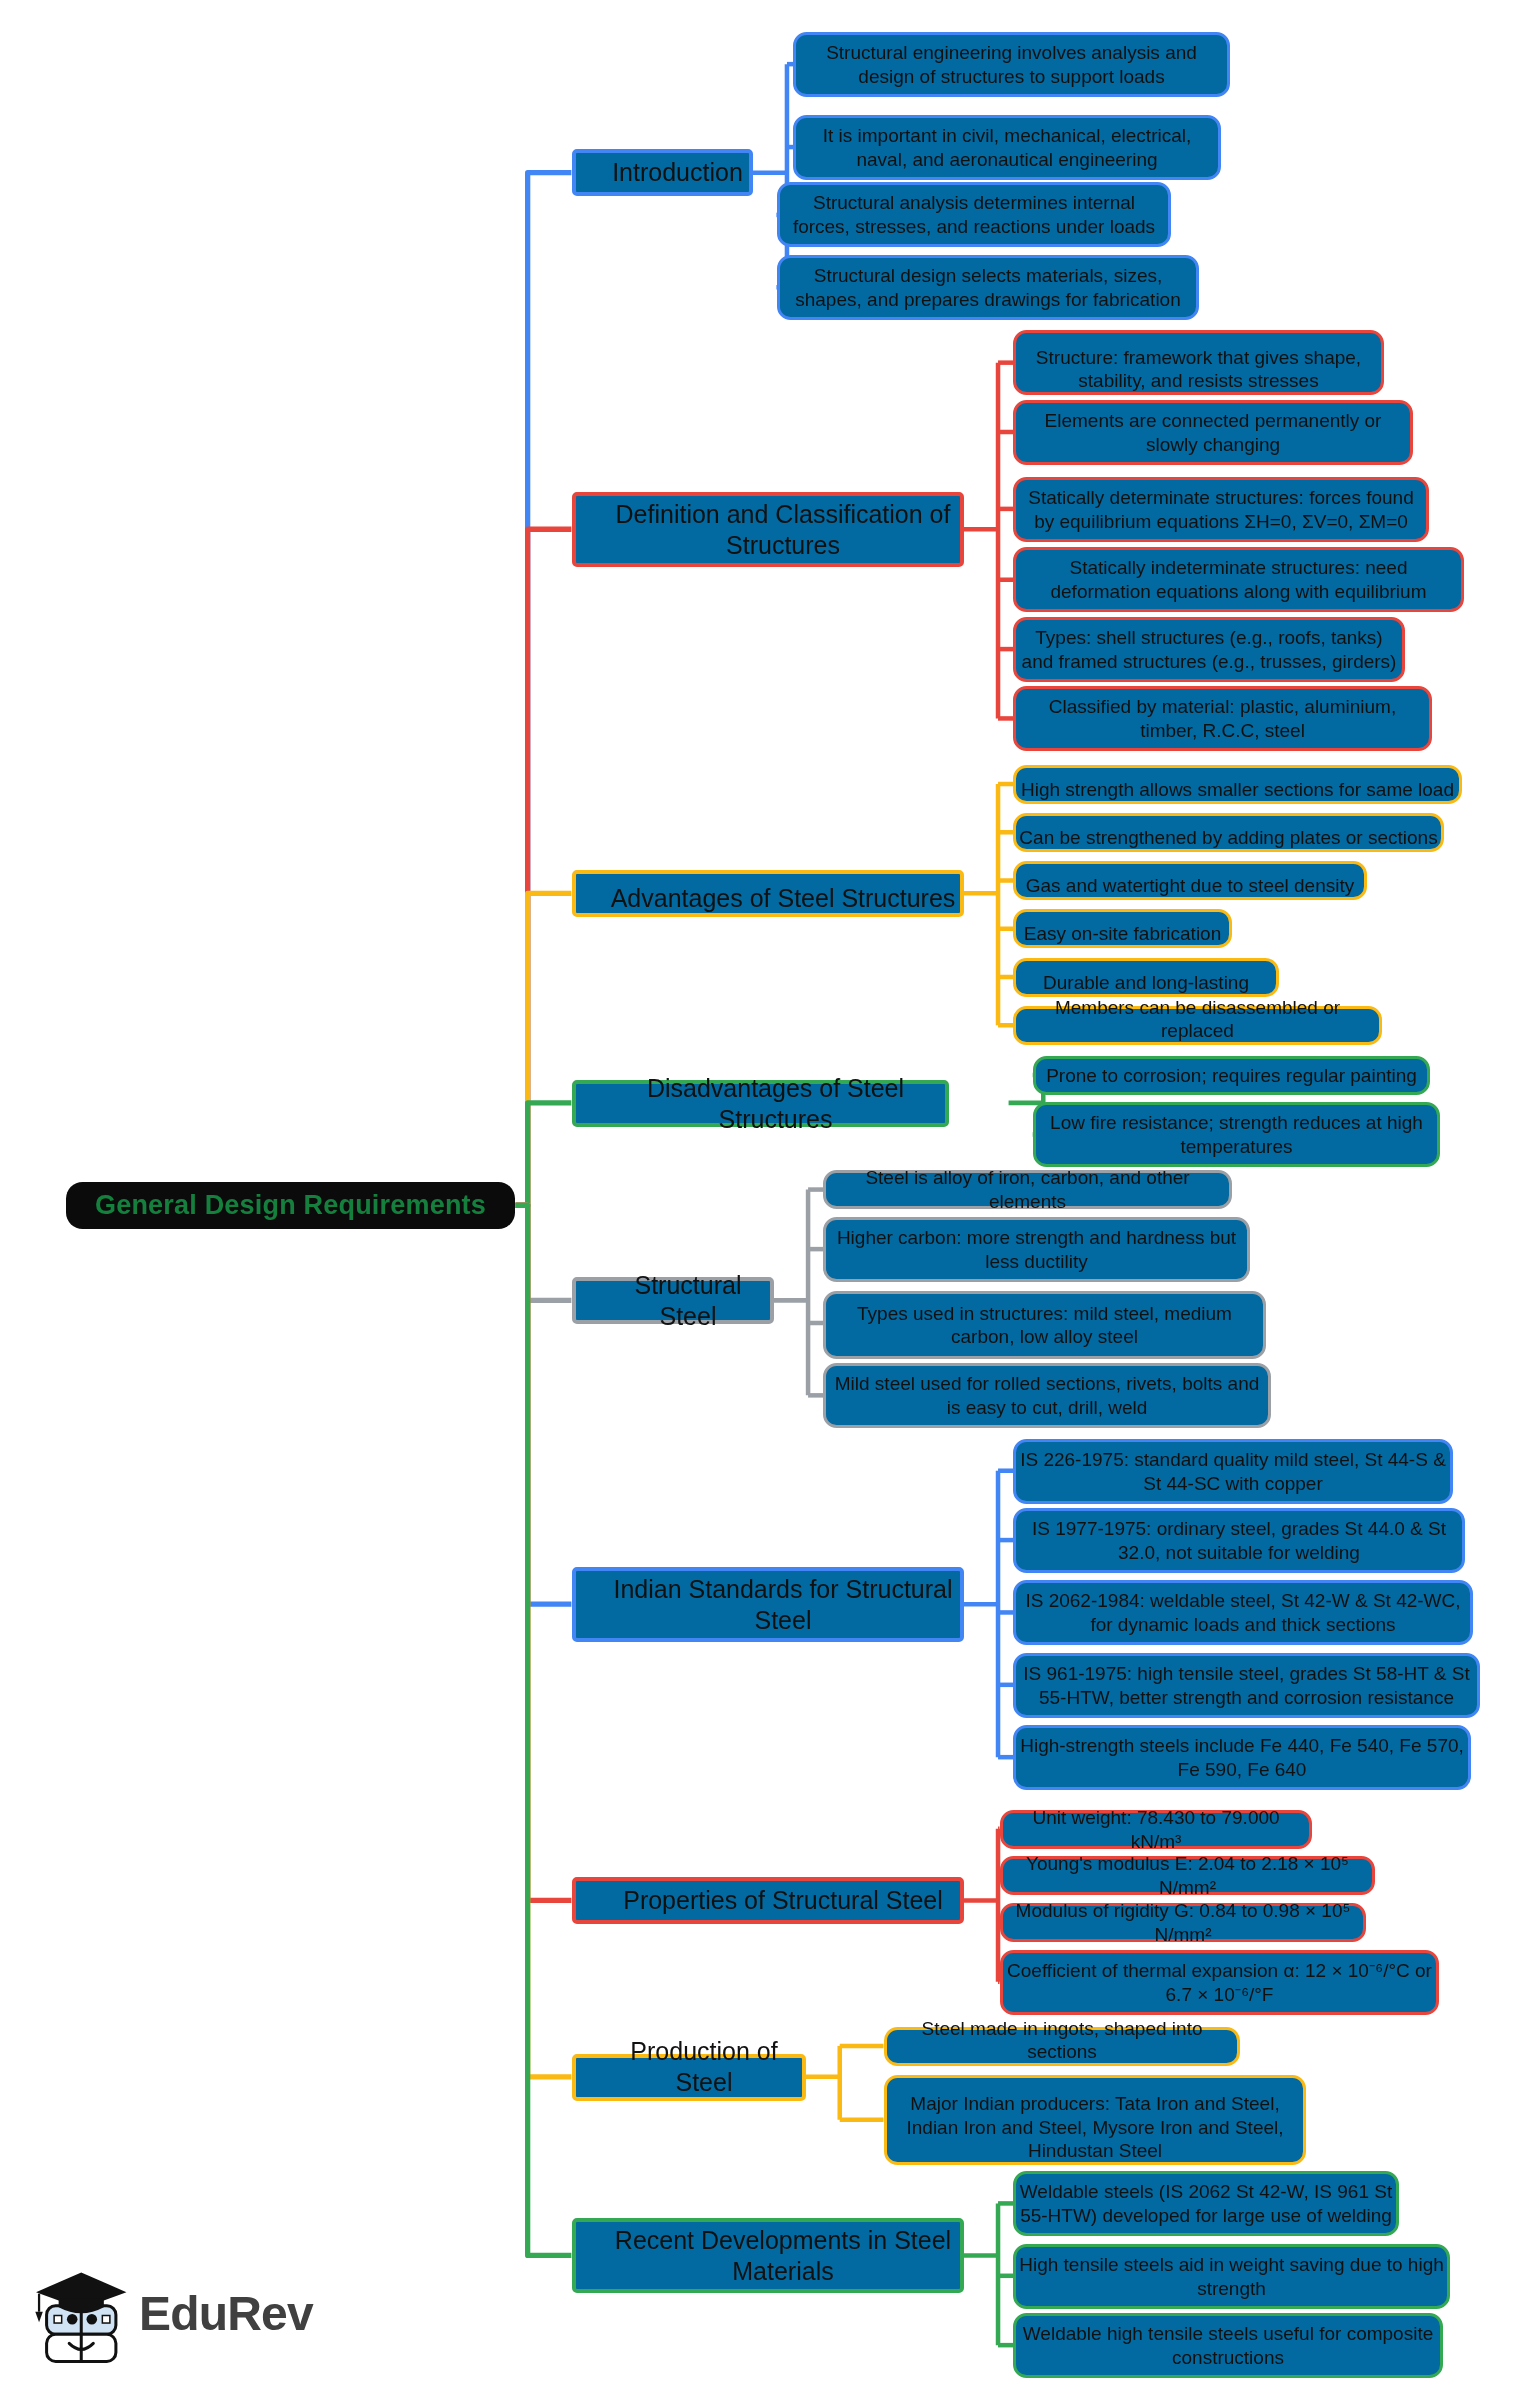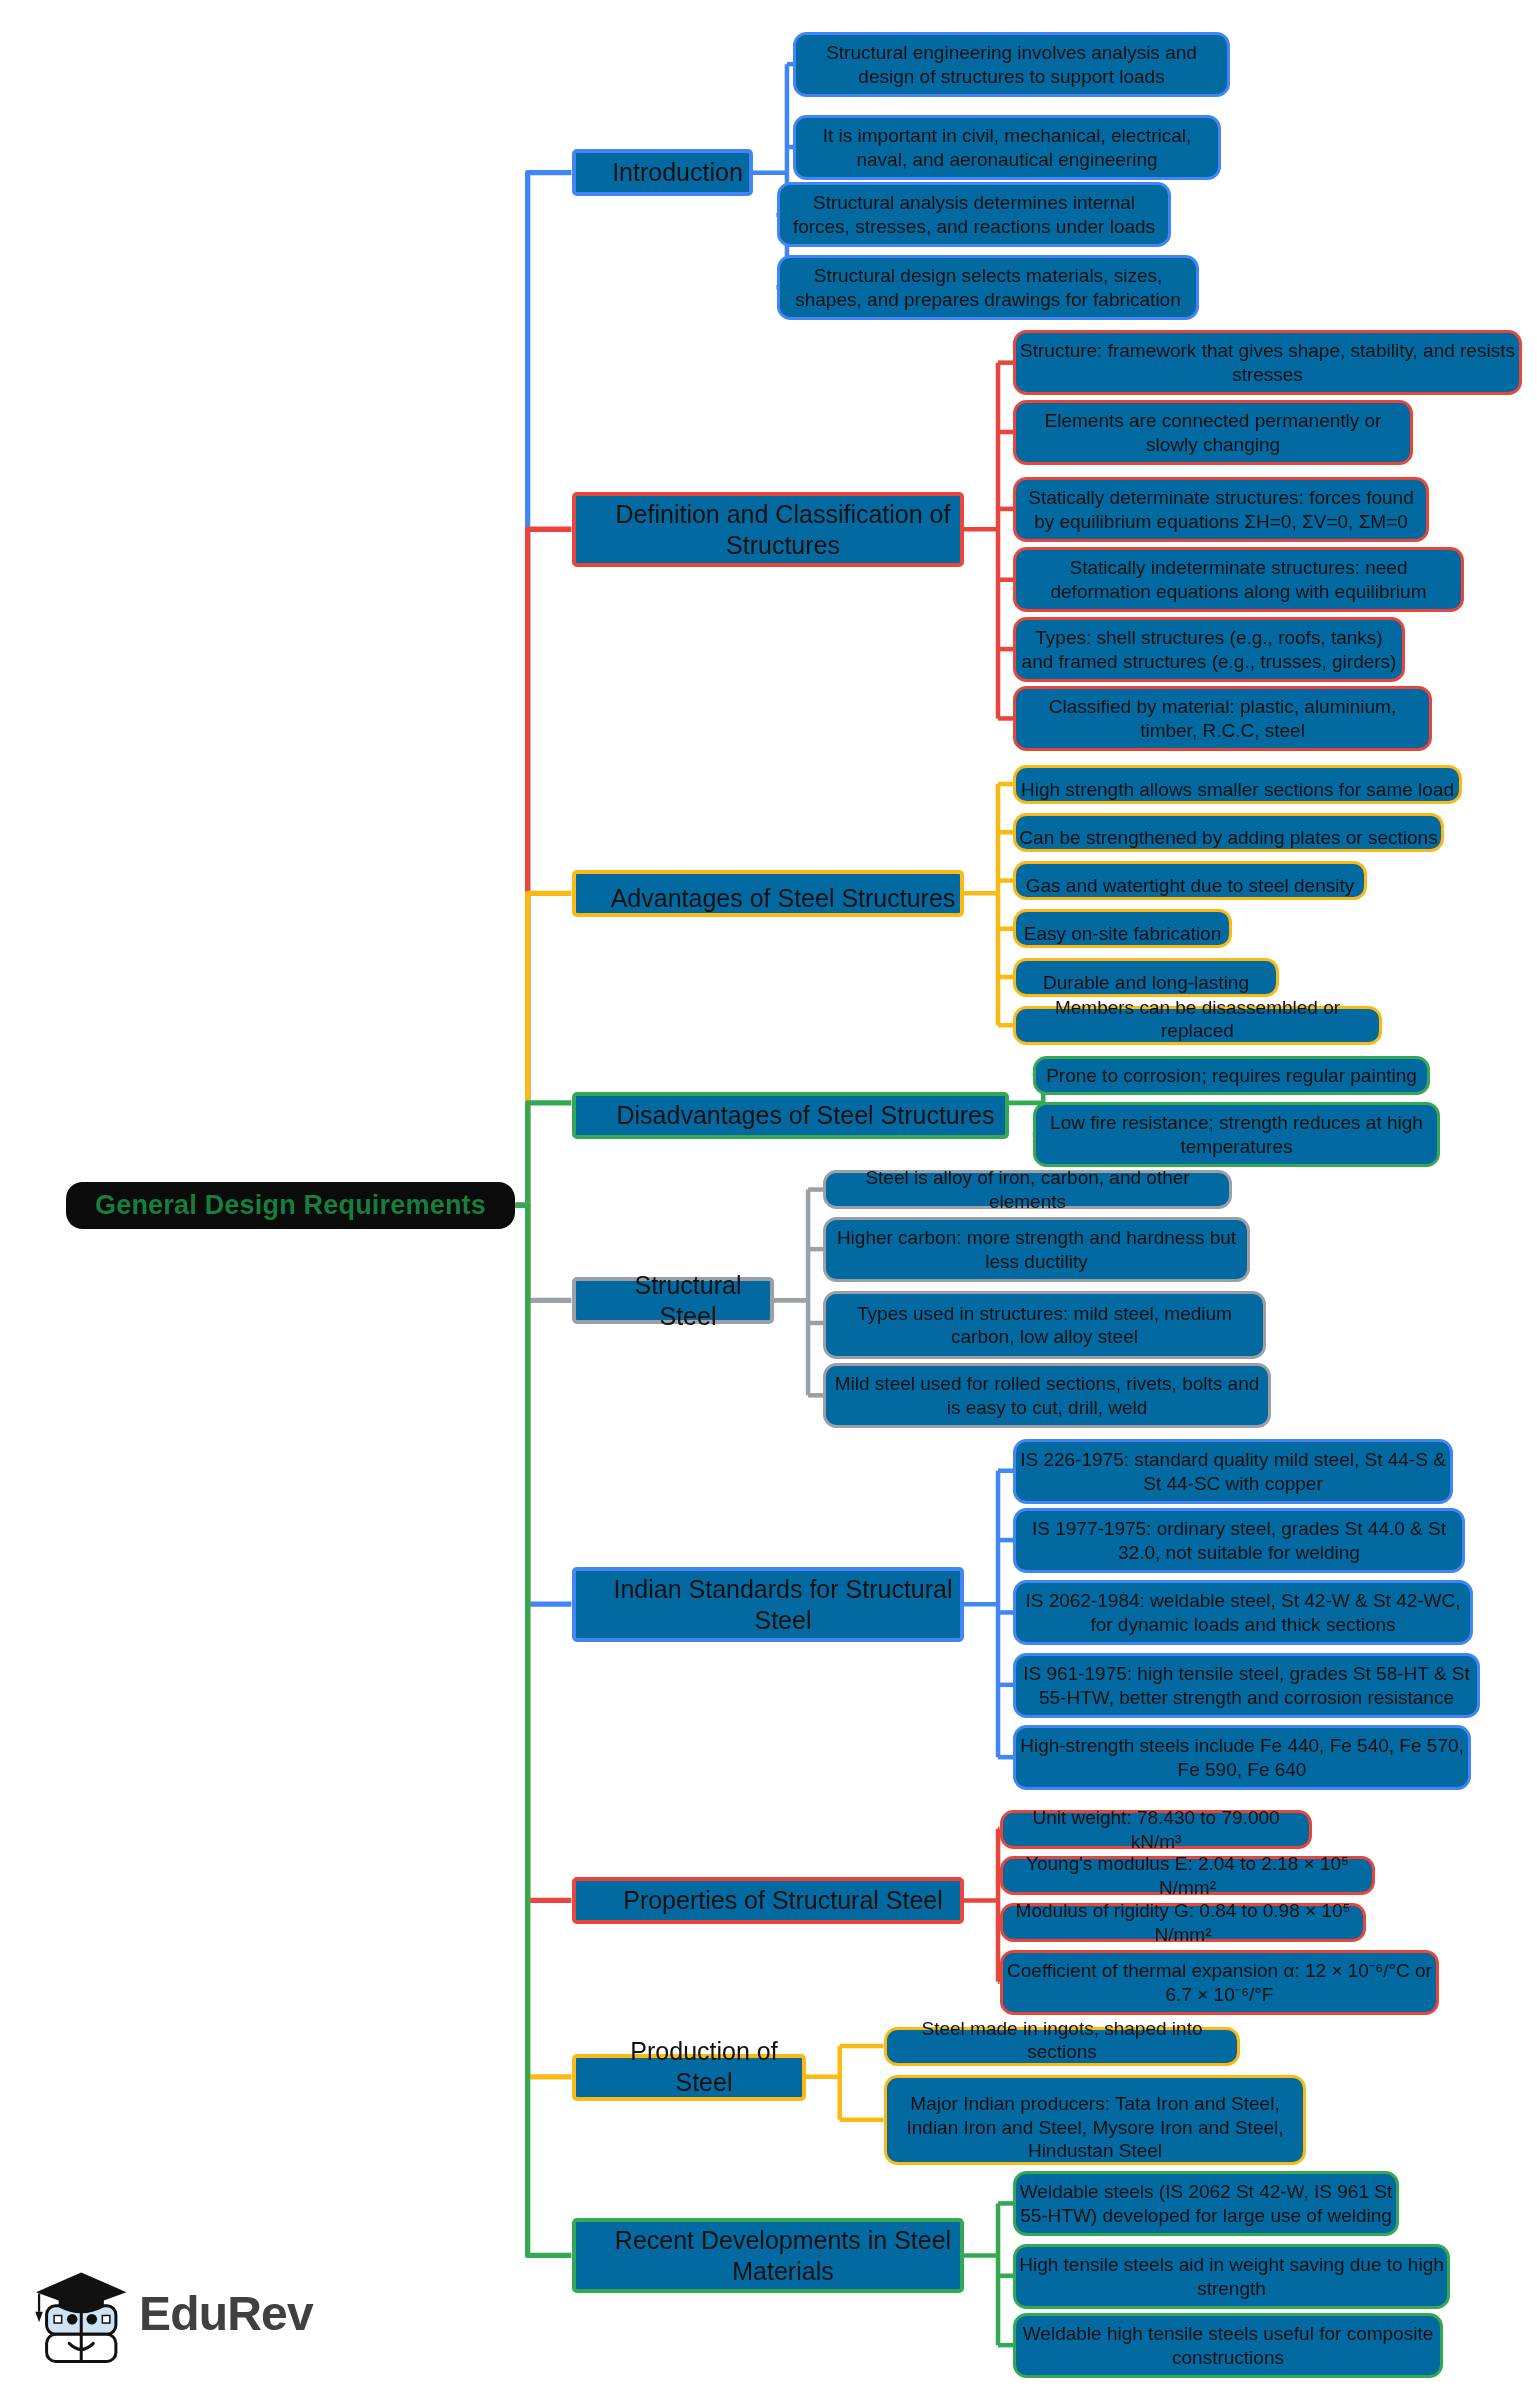--- a/index.html
+++ b/index.html
@@ -182,21 +182,21 @@
       </div>
       <div class="node leaf c-blue" style="left: 777px; top: 182px; width: 394px; height: 65px;">
         <span>Structural analysis determines internal forces, stresses, and reactions under loads</span>
       </div>
       <div class="node leaf c-blue" style="left: 777px; top: 255px; width: 422px; height: 65px;">
         <span>Structural design selects materials, sizes, shapes, and prepares drawings for fabrication</span>
       </div>
       <div class="node branch c-red" style="left: 572px; top: 492px; width: 392px; height: 75px;">
         <span>Definition and Classification of Structures</span>
       </div>
-      <div class="node leaf c-red" style="left: 1013px; top: 330px; width: 509px; height: 65px;">
+      <div class="node leaf c-red" style="left: 1013px; top: 330px; width: 371px; height: 65px; align-items: flex-end;">
         <span>Structure: framework that gives shape, stability, and resists stresses</span>
       </div>
       <div class="node leaf c-red" style="left: 1013px; top: 400px; width: 400px; height: 65px;">
         <span>Elements are connected permanently or slowly changing</span>
       </div>
       <div class="node leaf c-red" style="left: 1013px; top: 477px; width: 416px; height: 65px;">
         <span>Statically determinate structures: forces found by equilibrium equations ΣH=0, ΣV=0, ΣM=0</span>
       </div>
       <div class="node leaf c-red" style="left: 1013px; top: 547px; width: 451px; height: 65px;">
         <span>Statically indeterminate structures: need deformation equations along with equilibrium</span>
@@ -221,21 +221,21 @@
       </div>
       <div class="node leaf c-yellow" style="left: 1013px; top: 909px; width: 219px; height: 39px;">
         <span>Easy on-site fabrication</span>
       </div>
       <div class="node leaf c-yellow" style="left: 1013px; top: 958px; width: 266px; height: 39px;">
         <span>Durable and long-lasting</span>
       </div>
       <div class="node leaf c-yellow" style="left: 1013px; top: 1006px; width: 369px; height: 39px;">
         <span>Members can be disassembled or replaced</span>
       </div>
-      <div class="node branch c-green" style="left: 572px; top: 1080px; width: 437px; height: 47px; margin-top: 12px;">
+      <div class="node branch c-green" style="left: 572px; top: 1080px; width: 377px; height: 47px;">
         <span>Disadvantages of Steel Structures</span>
       </div>
       <div class="node leaf c-green" style="left: 1033px; top: 1056px; width: 397px; height: 39px;">
         <span>Prone to corrosion; requires regular painting</span>
       </div>
       <div class="node leaf c-green" style="left: 1033px; top: 1102px; width: 407px; height: 65px;">
         <span>Low fire resistance; strength reduces at high temperatures</span>
       </div>
       <div class="node branch c-gray" style="left: 572px; top: 1277px; width: 202px; height: 47px;">
         <span>Structural Steel</span>

